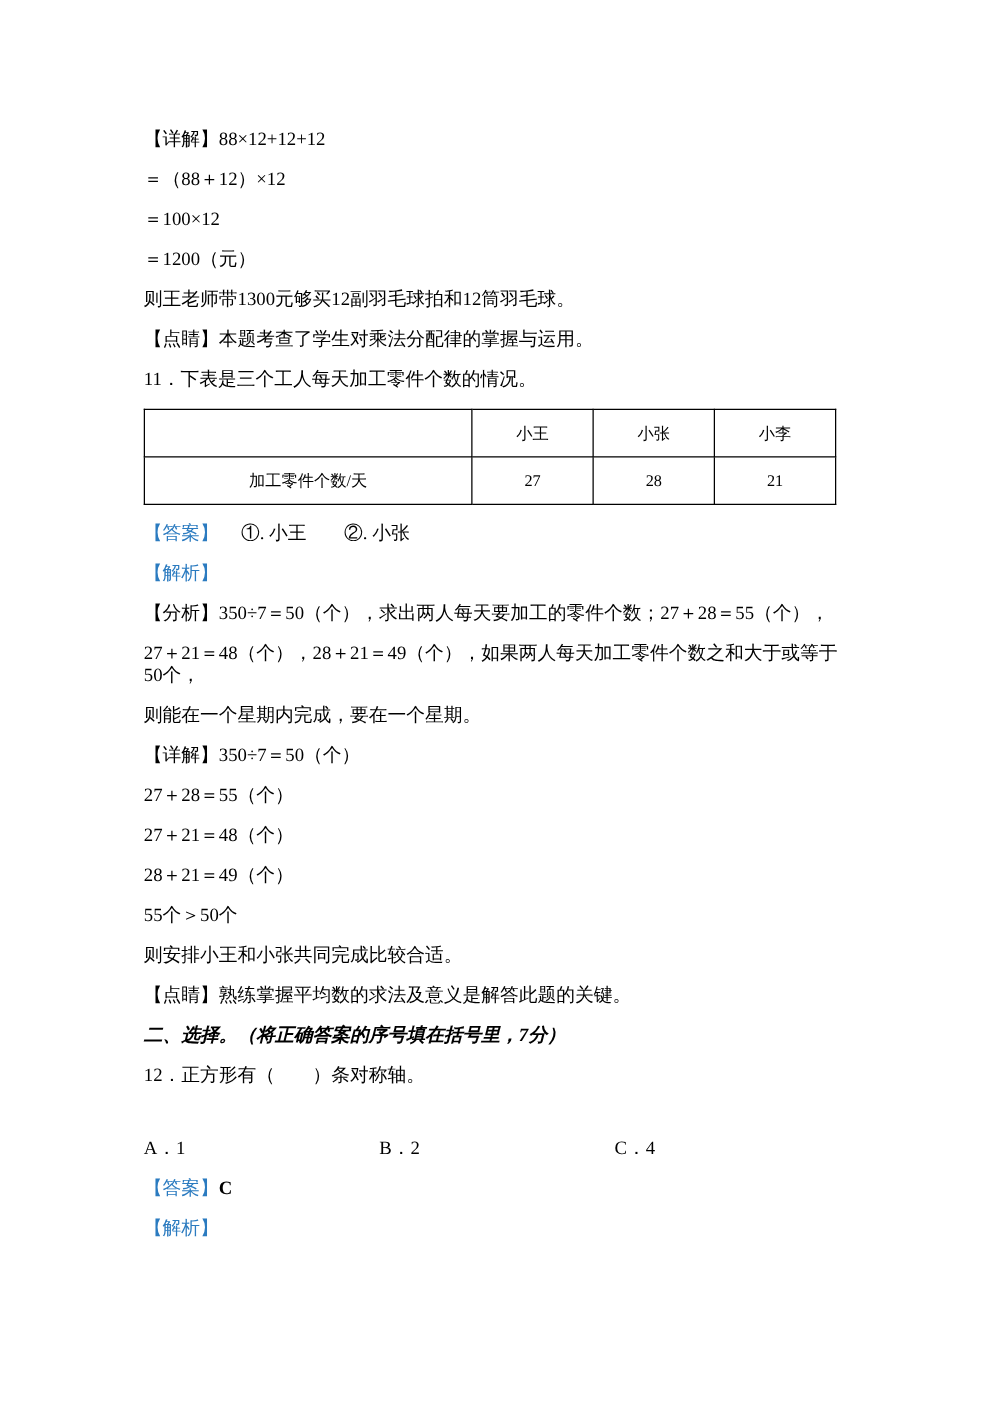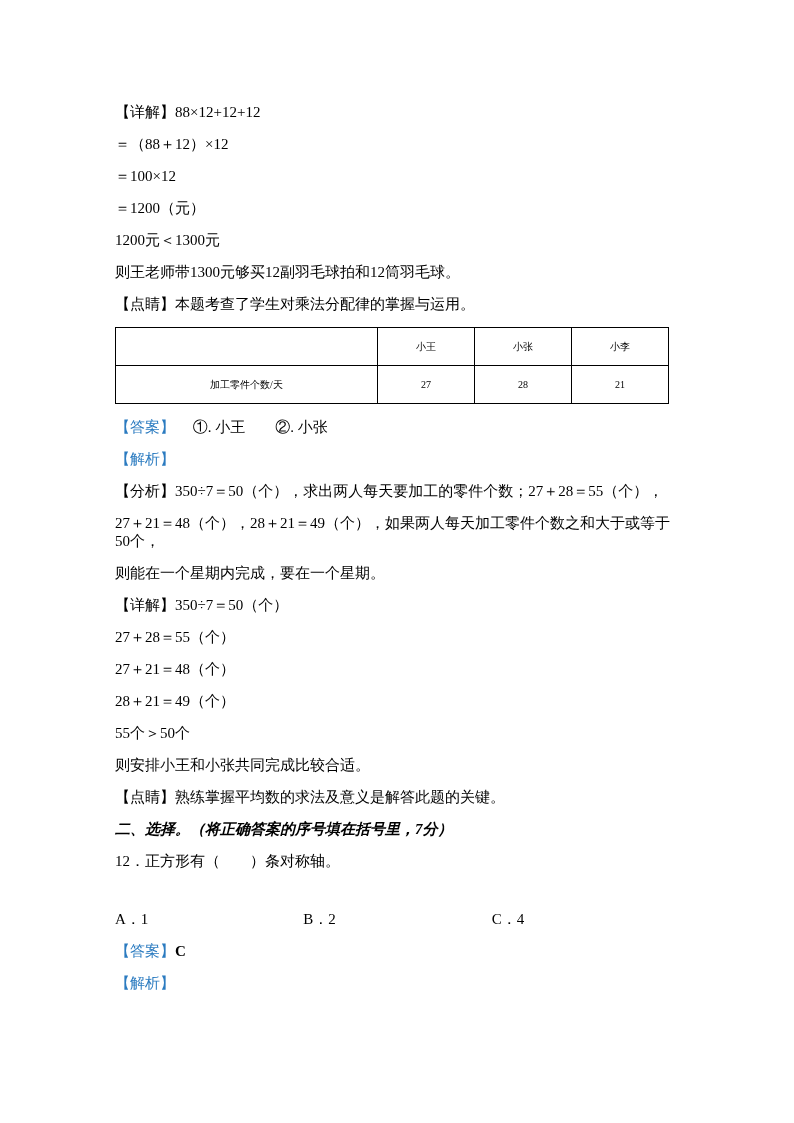--- a/index.html
+++ b/index.html
@@ -25,41 +25,41 @@
     border-collapse: collapse;
     width: 553px;
     margin: 4px 0 14px 0;
     table-layout: fixed;
   }
   table.workers td {
     border: 1px solid #000000;
     height: 38px;
     text-align: center;
     vertical-align: middle;
-    font-size: 10px;
+    font-size: 13px;
   }
   table.workers td.c0 { width: 262px; }
   table.workers td.cn { width: 97px; }
   .options { display: flex; line-height: 18px; margin-bottom: 14px; margin-top: 40px; }
   .options .opt { width: 223px; }
   .ans-text { margin-left: 14px; }
 </style>
 </head>
 <body>
 
 <div class="page">
 
   <p class="p">【详解】88×12+12+12</p>
   <p class="p">＝（88＋12）×12</p>
   <p class="p">＝100×12</p>
   <p class="p">＝1200（元）</p>
-  <p class="p">1200元＜1300元</p>
   <p class="p">则王老师带1300元够买12副羽毛球拍和12筒羽毛球。</p>
   <p class="p">【点睛】本题考查了学生对乘法分配律的掌握与运用。</p>
 
+  <p class="p">11．下表是三个工人每天加工零件个数的情况。</p>
 
   <table class="workers">
     <tbody>
         <tr>
       <td class="c0"></td>
       <td class="cn">小王</td>
       <td class="cn">小张</td>
       <td class="cn">小李</td>
     </tr>
     <tr>

